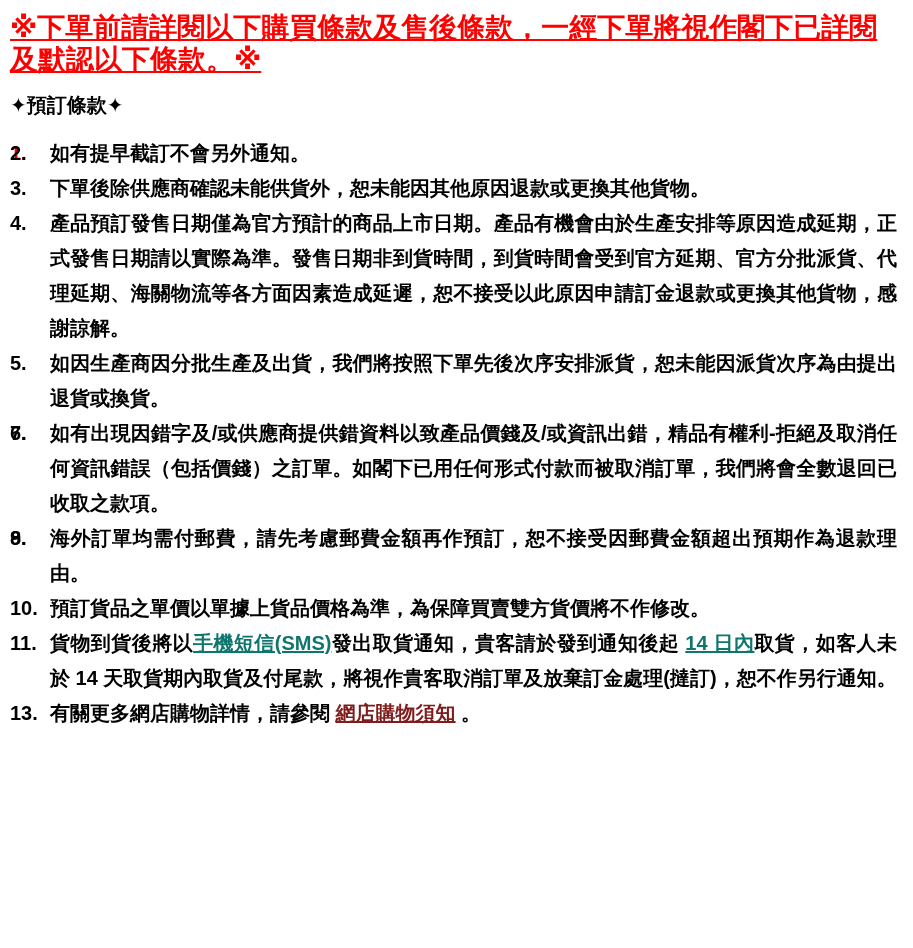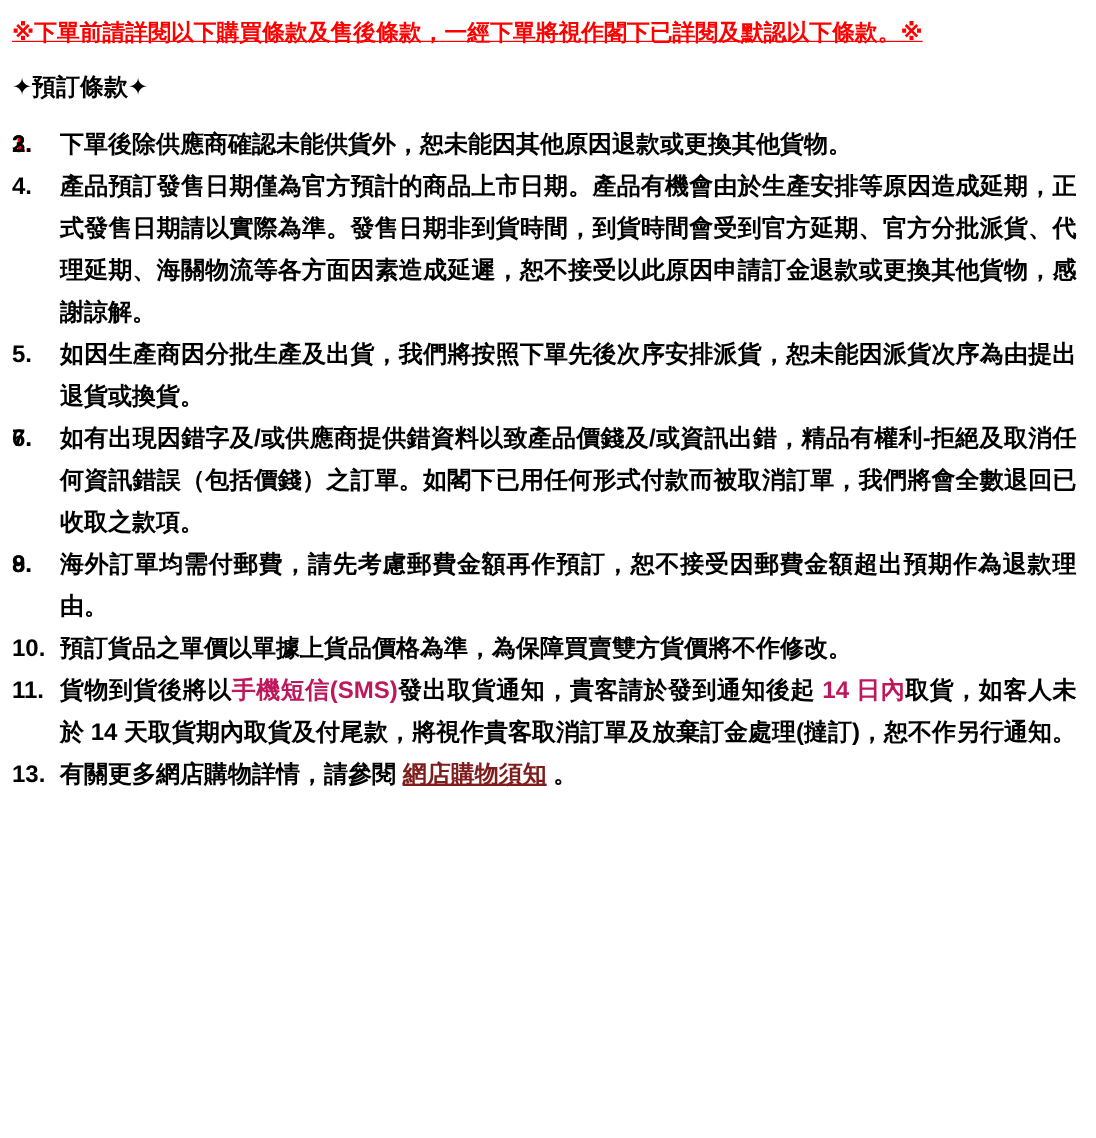--- a/index.html
+++ b/index.html
@@ -10,21 +10,21 @@
     min-height: 948px;
     font-family: "Liberation Sans", "DejaVu Sans", sans-serif;
     font-weight: 700;
     color: #000000;
   }
   .page {
     padding: 12px 16px 10px 10px;
   }
   .page-title {
     color: #ff0000;
-    font-size: 19px;
+    font-size: 28px;
     line-height: 32px;
     text-decoration: underline;
     margin-bottom: 14px;
   }
   .section-heading {
     color: #000000;
     font-size: 20px;
     line-height: 30px;
     margin-bottom: 16px;
   }
@@ -38,21 +38,22 @@
     text-align: justify;
   }
   .term-item .num {
     position: absolute;
     left: 0;
     top: 0;
     white-space: nowrap;
   }
   .term-item.red { color: #ff0000; }
   .hl-red {
-    color: #be185d;
+    color: #0f766e;
+    text-decoration: underline;
   }
   .link {
     color: #7f1d1d;
     text-decoration: underline;
     cursor: pointer;
   }
 </style>
 </head>
 <body>
 
@@ -63,20 +64,21 @@
   <div class="section-heading">✦預訂條款✦</div>
 
   <div class="terms">
 
     <div class="term-item red">
       <span class="num">1.</span>
     </div>
 
     <div class="term-item">
       <span class="num">2.</span>
+      <span class="text">如有提早截訂不會另外通知。</span>
     </div>
 
     <div class="term-item">
       <span class="num">3.</span>
       <span class="text">下單後除供應商確認未能供貨外，恕未能因其他原因退款或更換其他貨物。</span>
     </div>
 
     <div class="term-item">
       <span class="num">4.</span>
       <span class="text">產品預訂發售日期僅為官方預計的商品上市日期。產品有機會由於生產安排等原因造成延期，正式發售日期請以實際為準。發售日期非到貨時間，到貨時間會受到官方延期、官方分批派貨、代理延期、海關物流等各方面因素造成延遲，恕不接受以此原因申請訂金退款或更換其他貨物，感謝諒解。</span>

